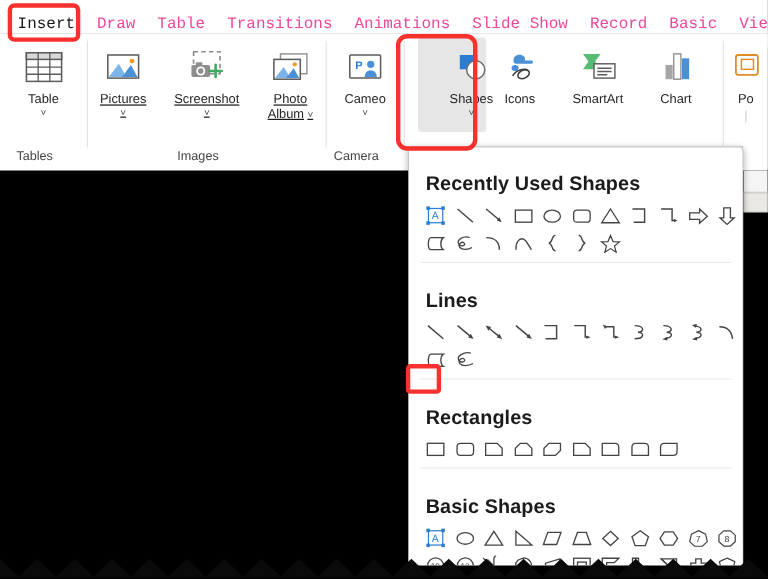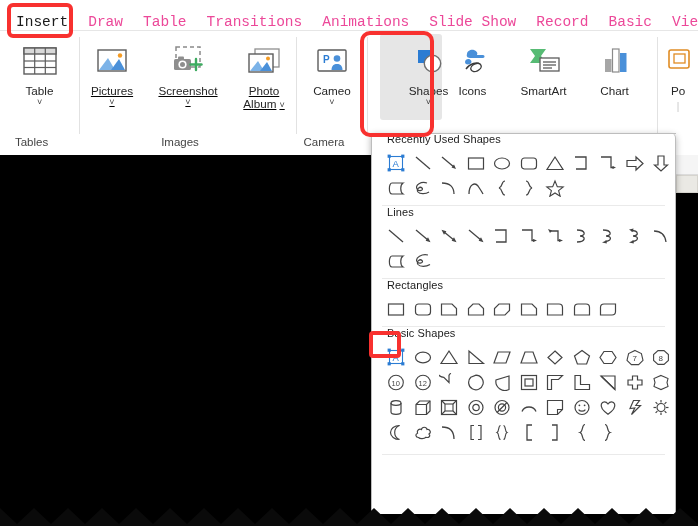--- a/index.html
+++ b/index.html
@@ -87,22 +87,22 @@
     border-radius:0 5px 0 0;
     box-shadow:0 2px 7px rgba(0,0,0,.30);
     z-index:40;
     overflow:hidden;
   }
   #shapes-menu-top {
     position:absolute; left:371px; top:133px; width:305px; height:1px;
     background:#bdbdbd; z-index:41;
   }
   .sect-title {
-    font-size:11px; font-weight:normal; color:#1b1b1b;
-    padding:0 0 5px 15px; letter-spacing:0.1px;
+    font-size:18px; font-weight:bold; color:#1b1b1b;
+    padding:24px 0 5px 15px; letter-spacing:0.1px;
   }
   .sect-rule { height:1px; background:#eaeaea; margin:5px 10px 0 10px; }
   .shape-row { display:flex; flex-wrap:wrap; padding-left:11px; }
   .shape-cell {
     width:26.5px; height:25px; display:flex; align-items:center;
     justify-content:center; cursor:default; position:relative;
   }
   .shape-cell svg { display:block; }
 
   

